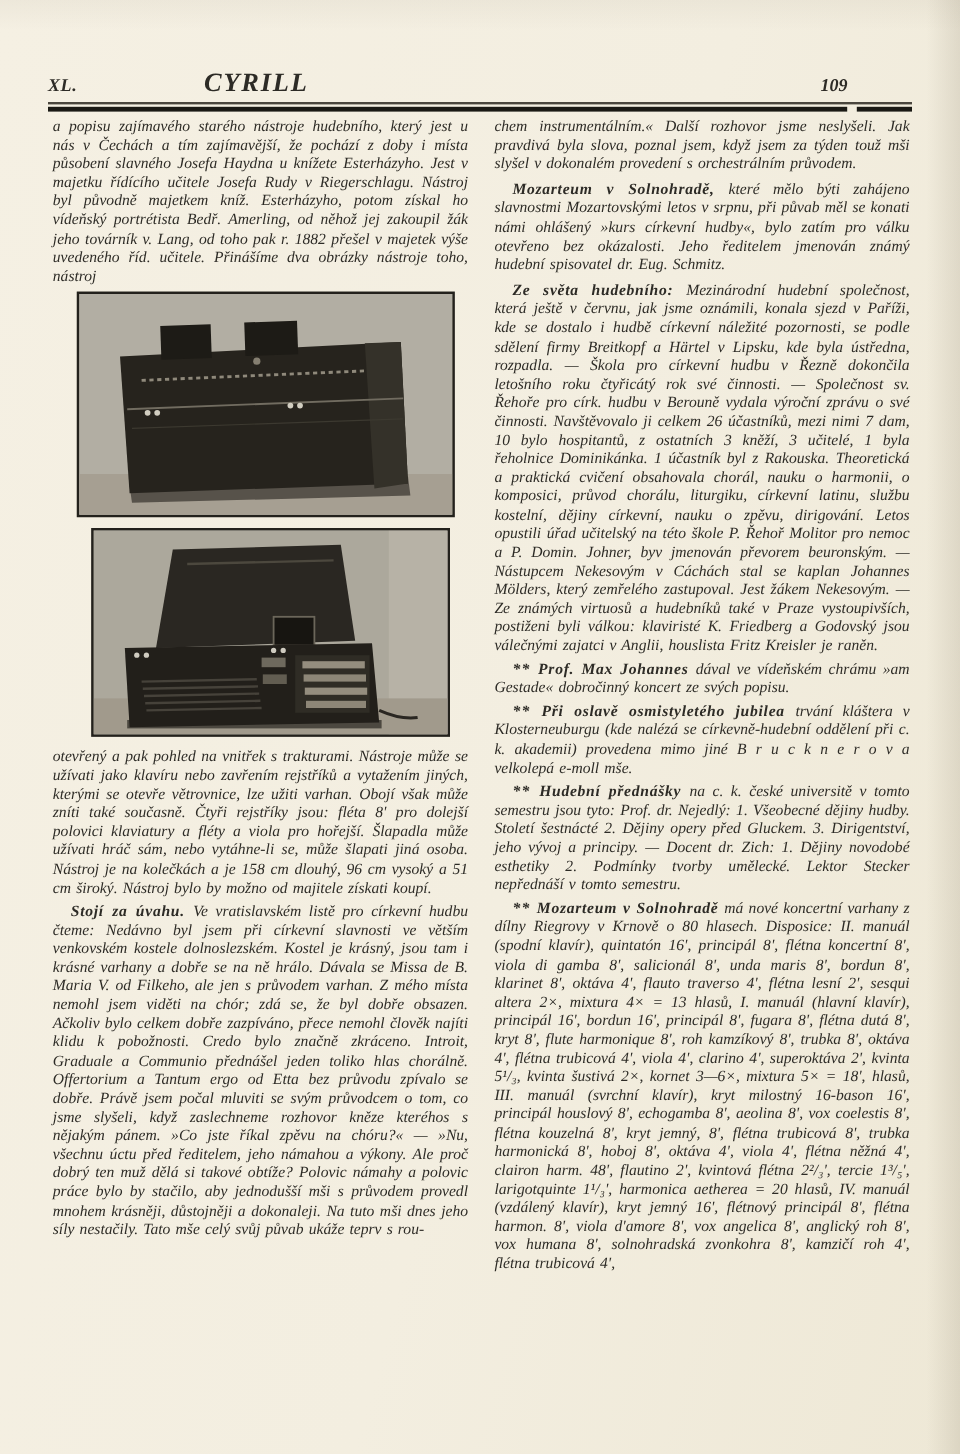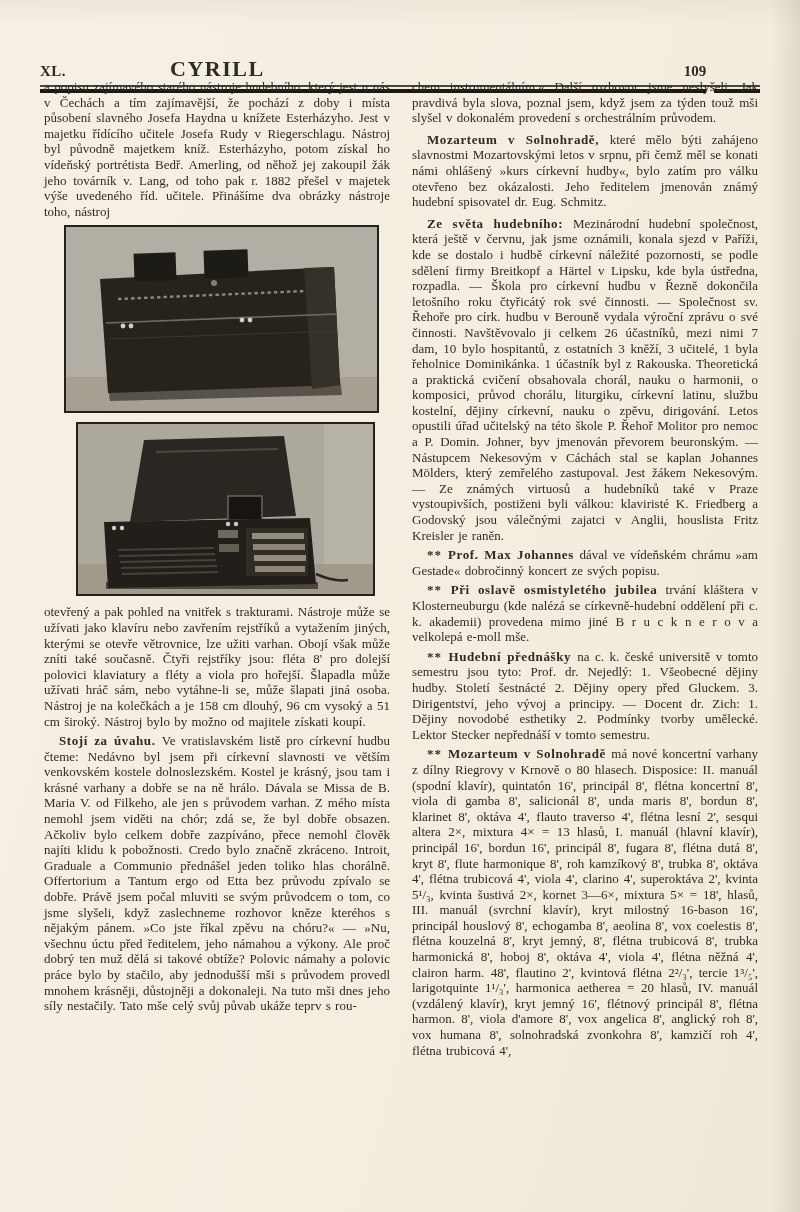--- a/index.html
+++ b/index.html
@@ -1,36 +1,36 @@
 <!DOCTYPE html>
 <html><head>
 <meta charset="utf-8">
 <style>
   html,body{margin:0;padding:0;background:#d8d2c2;}
   .page{
     position:relative;width:800px;height:1212px;overflow:hidden;
     background:linear-gradient(105deg,#f5f0e3 0%,#f3eee0 55%,#eee8d6 100%);
-    font-family:"Liberation Serif","DejaVu Serif",serif;color:#2d2b26;
+    font-family:"Liberation Serif","DejaVu Serif",serif;color:#2d2b26;font-style:italic;
   }
   .edge-shade{position:absolute;right:0;top:0;width:28px;height:100%;
     background:linear-gradient(to right,rgba(0,0,0,0),rgba(88,76,52,.12));pointer-events:none;}
   .top-shade{position:absolute;left:0;top:0;width:100%;height:26px;
     background:linear-gradient(to bottom,rgba(88,76,52,.05),rgba(0,0,0,0));pointer-events:none;}
 
   .header{position:absolute;left:40px;right:40px;top:56px;}
   .header-row{display:flex;align-items:baseline;}
   .hv{width:130px;font-weight:bold;font-size:15px;letter-spacing:.5px;}
   .ht{flex:1;font-weight:bold;font-size:22px;letter-spacing:1.5px;}
   .hp{width:130px;text-align:center;font-weight:bold;font-size:15px;}
   .rule-thin{height:2px;background:#4a463d;margin-top:3px;}
   .rule-thick{display:flex;gap:8px;margin-top:2px;}
   .rule-thick .seg-a{flex:1;height:4px;background:#1a1914;}
   .rule-thick .seg-b{width:46px;height:4px;background:#1a1914;}
 
-  .columns{position:absolute;left:44px;top:79px;display:flex;gap:22px;justify-content:flex-end;}
+  .columns{position:absolute;left:44px;top:97px;display:flex;gap:22px;justify-content:flex-end;}
   .col{width:346px;font-size:13px;line-height:15.6px;text-align:justify;word-spacing:.08em;}
   p{margin:0;}
   .indent{text-indent:15px;}
   .sp4{margin-top:4px;}
   .sp6{margin-top:6px;}
   .lead{font-weight:bold;letter-spacing:.6px;}
   .star{font-weight:bold;letter-spacing:1px;}
 
   .photo{border:2px solid #23211c;background:#b2aea3;overflow:hidden;}
   .photo-1{width:311px;height:184px;margin:6px 0 9px 20px;}
@@ -113,21 +113,21 @@
       </div>
 
       <p>otevřený a pak pohled na vnitřek s trakturami. Nástroje může se užívati jako klavíru nebo zavřením rejstříků a vytažením jiných, kterými se otevře větrovnice, lze užiti varhan. Obojí však může zníti také současně. Čtyři rejstříky jsou: fléta 8' pro dolejší polovici klaviatury a fléty a viola pro hořejší. Šlapadla může užívati hráč sám, nebo vytáhne-li se, může šlapati jiná osoba. Nástroj je na kolečkách a je 158 cm dlouhý, 96 cm vysoký a 51 cm široký. Nástroj bylo by možno od majitele získati koupí.</p>
 
       <p class="indent sp4"><span class="lead">Stojí za úvahu. </span><span>Ve vratislavském listě pro církevní hudbu čteme: Nedávno byl jsem při církevní slavnosti ve větším venkovském kostele dolnoslezském. Kostel je krásný, jsou tam i krásné varhany a dobře se na ně hrálo. Dávala se Missa de B. Maria V. od Filkeho, ale jen s průvodem varhan. Z mého místa nemohl jsem viděti na chór; zdá se, že byl dobře obsazen. Ačkoliv bylo celkem dobře zazpíváno, přece nemohl člověk najíti klidu k pobožnosti. Credo bylo značně zkráceno. Introit, Graduale a Communio přednášel jeden toliko hlas chorálně. Offertorium a Tantum ergo od Etta bez průvodu zpívalo se dobře. Právě jsem počal mluviti se svým průvodcem o tom, co jsme slyšeli, když zaslechneme rozhovor kněze kteréhos s nějakým pánem. »Co jste říkal zpěvu na chóru?« — »Nu, všechnu úctu před ředitelem, jeho námahou a výkony. Ale proč dobrý ten muž dělá si takové obtíže? Polovic námahy a polovic práce bylo by stačilo, aby jednodušší mši s průvodem provedl mnohem krásněji, důstojněji a dokonaleji. Na tuto mši dnes jeho síly nestačily. Tato mše celý svůj půvab ukáže teprv s rou-</span></p>
     </div>
 
     <div class="col">
       <p>chem instrumentálním.« Další rozhovor jsme neslyšeli. Jak pravdivá byla slova, poznal jsem, když jsem za týden touž mši slyšel v dokonalém provedení s orchestrálním průvodem.</p>
 
-      <p class="indent sp6"><span class="lead">Mozarteum v Solnohradě, </span><span>které mělo býti zahájeno slavnostmi Mozartovskými letos v srpnu, při čemž měl se konati námi ohlášený »kurs církevní hudby«, bylo zatím pro válku otevřeno bez okázalosti. Jeho ředitelem jmenován známý hudební spisovatel dr. Eug. Schmitz.</span></p>
+      <p class="indent sp6"><span class="lead">Mozarteum v Solnohradě, </span><span>které mělo býti zahájeno slavnostmi Mozartovskými letos v srpnu, při půvab měl se konati námi ohlášený »kurs církevní hudby«, bylo zatím pro válku otevřeno bez okázalosti. Jeho ředitelem jmenován známý hudební spisovatel dr. Eug. Schmitz.</span></p>
 
       <p class="indent sp6"><span class="lead">Ze světa hudebního: </span><span>Mezinárodní hudební společnost, která ještě v červnu, jak jsme oznámili, konala sjezd v Paříži, kde se dostalo i hudbě církevní náležité pozornosti, se podle sdělení firmy Breitkopf a Härtel v Lipsku, kde byla ústředna, rozpadla. — Škola pro církevní hudbu v Řezně dokončila letošního roku čtyřicátý rok své činnosti. — Společnost sv. Řehoře pro círk. hudbu v Berouně vydala výroční zprávu o své činnosti. Navštěvovalo ji celkem 26 účastníků, mezi nimi 7 dam, 10 bylo hospitantů, z ostatních 3 kněží, 3 učitelé, 1 byla řeholnice Dominikánka. 1 účastník byl z Rakouska. Theoretická a praktická cvičení obsahovala chorál, nauku o harmonii, o komposici, průvod chorálu, liturgiku, církevní latinu, službu kostelní, dějiny církevní, nauku o zpěvu, dirigování. Letos opustili úřad učitelský na této škole P. Řehoř Molitor pro nemoc a P. Domin. Johner, byv jmenován převorem beuronským. — Nástupcem Nekesovým v Cáchách stal se kaplan Johannes Mölders, který zemřelého zastupoval. Jest žákem Nekesovým. — Ze známých virtuosů a hudebníků také v Praze vystoupivších, postiženi byli válkou: klaviristé K. Friedberg a Godovský jsou válečnými zajatci v Anglii, houslista Fritz Kreisler je raněn.</span></p>
 
       <p class="indent sp4"><span class="star">** </span><span class="lead">Prof. Max Johannes </span><span>dával ve vídeňském chrámu »am Gestade« dobročinný koncert ze svých popisu.</span></p>
 
       <p class="indent sp4"><span class="star">** </span><span class="lead">Při oslavě osmistyletého jubilea </span><span>trvání kláštera v Klosterneuburgu (kde nalézá se církevně-hudební oddělení při c. k. akademii) provedena mimo jiné B r u c k n e r o v a velkolepá e-moll mše.</span></p>
 
       <p class="indent sp4"><span class="star">** </span><span class="lead">Hudební přednášky </span><span>na c. k. české universitě v tomto semestru jsou tyto: Prof. dr. Nejedlý: 1. Všeobecné dějiny hudby. Století šestnácté 2. Dějiny opery před Gluckem. 3. Dirigentství, jeho vývoj a principy. — Docent dr. Zich: 1. Dějiny novodobé esthetiky 2. Podmínky tvorby umělecké. Lektor Stecker nepřednáší v tomto semestru.</span></p>
 
       <p class="indent sp4"><span class="star">** </span><span class="lead">Mozarteum v Solnohradě </span><span>má nové koncertní varhany z dílny Riegrovy v Krnově o 80 hlasech. Disposice: II. manuál (spodní klavír), quintatón 16', principál 8', flétna koncertní 8', viola di gamba 8', salicionál 8', unda maris 8', bordun 8', klarinet 8', oktáva 4', flauto traverso 4', flétna lesní 2', sesqui altera 2×, mixtura 4× = 13 hlasů, I. manuál (hlavní klavír), principál 16', bordun 16', principál 8', fugara 8', flétna dutá 8', kryt 8', flute harmonique 8', roh kamzíkový 8', trubka 8', oktáva 4', flétna trubicová 4', viola 4', clarino 4', superoktáva 2', kvinta 5¹/₃, kvinta šustivá 2×, kornet 3—6×, mixtura 5× = 18', hlasů, III. manuál (svrchní klavír), kryt milostný 16-bason 16', principál houslový 8', echogamba 8', aeolina 8', vox coelestis 8', flétna kouzelná 8', kryt jemný, 8', flétna trubicová 8', trubka harmonická 8', hoboj 8', oktáva 4', viola 4', flétna něžná 4', clairon harm. 48', flautino 2', kvintová flétna 2²/₃', tercie 1³/₅', larigotquinte 1¹/₃', harmonica aetherea = 20 hlasů, IV. manuál (vzdálený klavír), kryt jemný 16', flétnový principál 8', flétna harmon. 8', viola d'amore 8', vox angelica 8', anglický roh 8', vox humana 8', solnohradská zvonkohra 8', kamzičí roh 4', flétna trubicová 4',</span></p>

